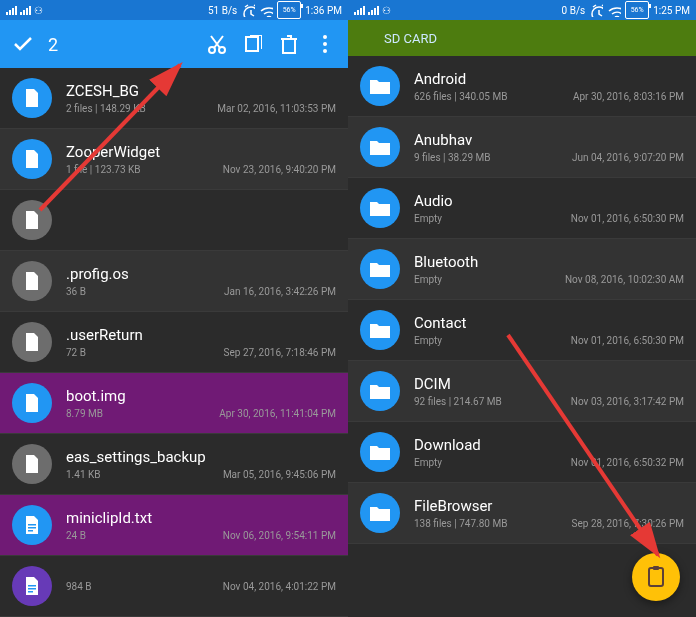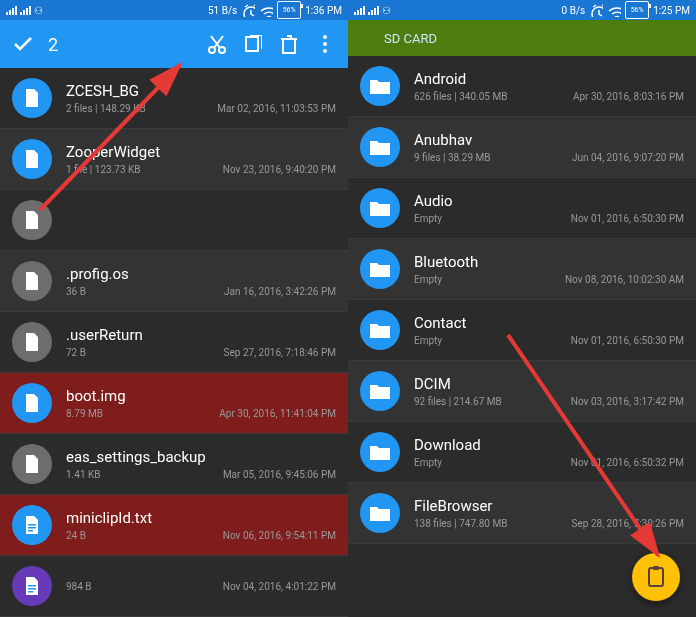--- a/index.html
+++ b/index.html
@@ -12,21 +12,21 @@
 .sig span { width: 2px; background: #fff; }
 .sig span:nth-child(1){height:3px}.sig span:nth-child(2){height:5px}.sig span:nth-child(3){height:7px}.sig span:nth-child(4){height:9px}
 .batt { border: 1px solid #fff; width: 24px; height: 18px; border-radius: 2px; position: relative; display: flex; align-items: center; justify-content: center; font-size: 7px; }
 .batt::after { content: ''; position: absolute; right: -3px; top: 2px; width: 2px; height: 4px; background: #fff; }
 .actionbar { height: 48px; background: #2196f3; display: flex; align-items: center; padding: 0 12px; gap: 14px; color: #fff; }
 .ab-title { flex: 1; font-size: 18px; }
 .ab-icon { width: 22px; height: 22px; display: flex; align-items: center; justify-content: center; cursor: pointer; }
 .breadcrumb { height: 36px; background: #4d7c0f; display: flex; align-items: center; padding: 0 36px; color: #cde8ff; font-size: 13px; }
 .list { overflow: hidden; }
 .row { display: flex; align-items: center; padding: 10px 12px; border-bottom: 1px solid #3a3a3a; }
-.row.selected { background: #7f1d1d; }
+.row.selected { background: #701a75; }
 .row.alt { background: #333; }
 .icon-circle { width: 40px; height: 40px; border-radius: 50%; display: flex; align-items: center; justify-content: center; margin-right: 14px; flex-shrink: 0; }
 .ic-blue { background: #2196f3; }
 .ic-grey { background: #6d6d6d; }
 .ic-purple { background: #673ab7; }
 .file-svg { width: 18px; height: 20px; }
 .folder-svg { width: 20px; height: 16px; }
 .row-body { flex: 1; min-width: 0; }
 .row-title { color: #fff; font-size: 15px; margin-bottom: 3px; white-space: nowrap; overflow: hidden; text-overflow: ellipsis; }
 .row-meta { color: #999; font-size: 10px; display: flex; justify-content: space-between; }

